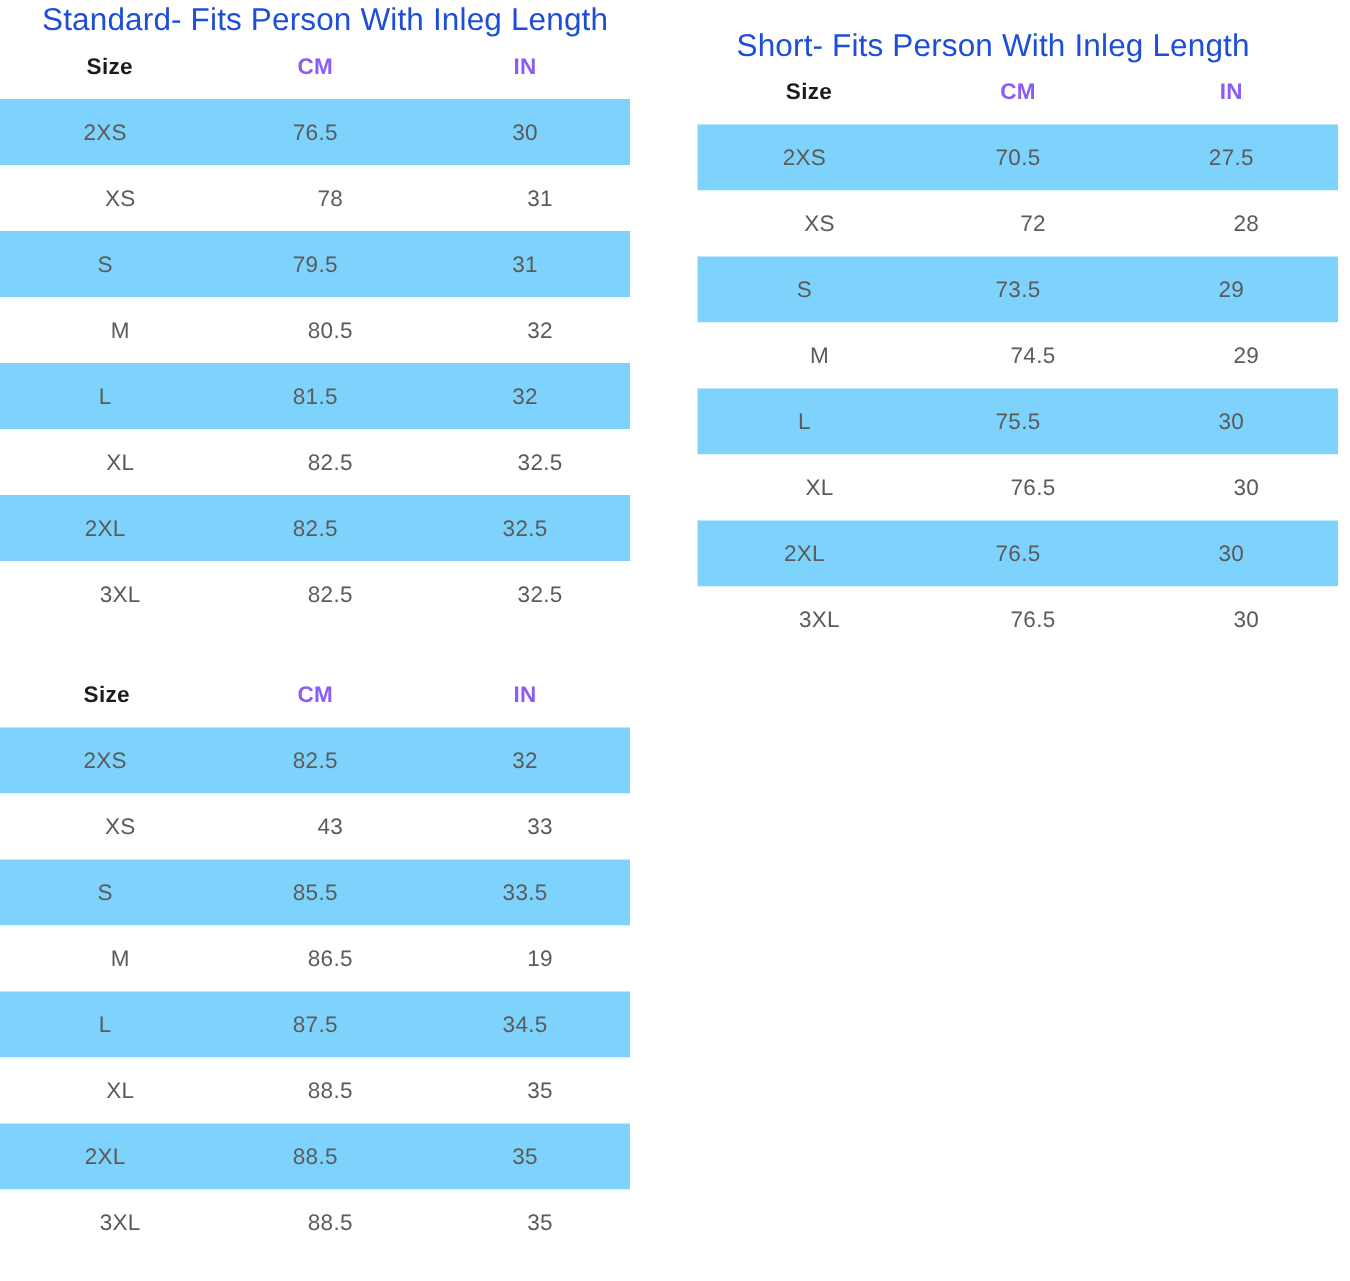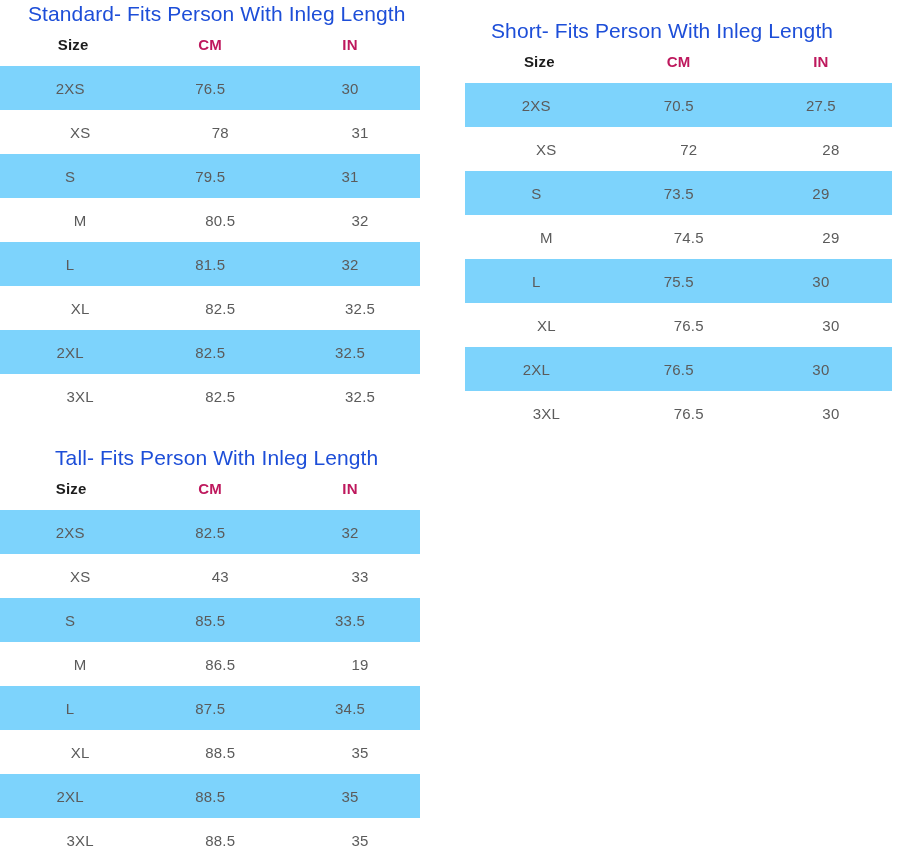--- a/index.html
+++ b/index.html
@@ -50,21 +50,21 @@
   thead th {
     font-size: 15px;
     font-weight: 700;
     padding: 11px 0 13px 0;
     text-align: center;
     background: #ffffff;
     letter-spacing: 0.2px;
     margin-left: 44px;
   }
   th.h-size { color: #1c1c1c; }
-  th.h-cm, th.h-in { color: #be185d; }
+  th.h-cm, th.h-in { color: #8b5cf6; }
 
   tbody td {
     font-size: 15px;
     color: #5b5b5b;
     text-align: center;
     height: 44px;
     padding: 0;
     font-weight: 400;
     letter-spacing: 0.2px;
   }
@@ -194,21 +194,20 @@
         <tr class="plain">
           <td>3XL</td>
           <td>76.5</td>
           <td>30</td>
         </tr>
       </tbody>
   </table>
 </div>
 
 <div class="table-block" id="block-tall">
-  <div class="table-title">Tall- Fits Person With Inleg Length</div>
   <table class="size-table">
     <colgroup>
         <col class="c-size">
         <col class="c-cm">
         <col class="c-in">
       </colgroup>
     <thead>
       <tr>
         <th class="h-size">Size</th>
         <th class="h-cm">CM</th>

